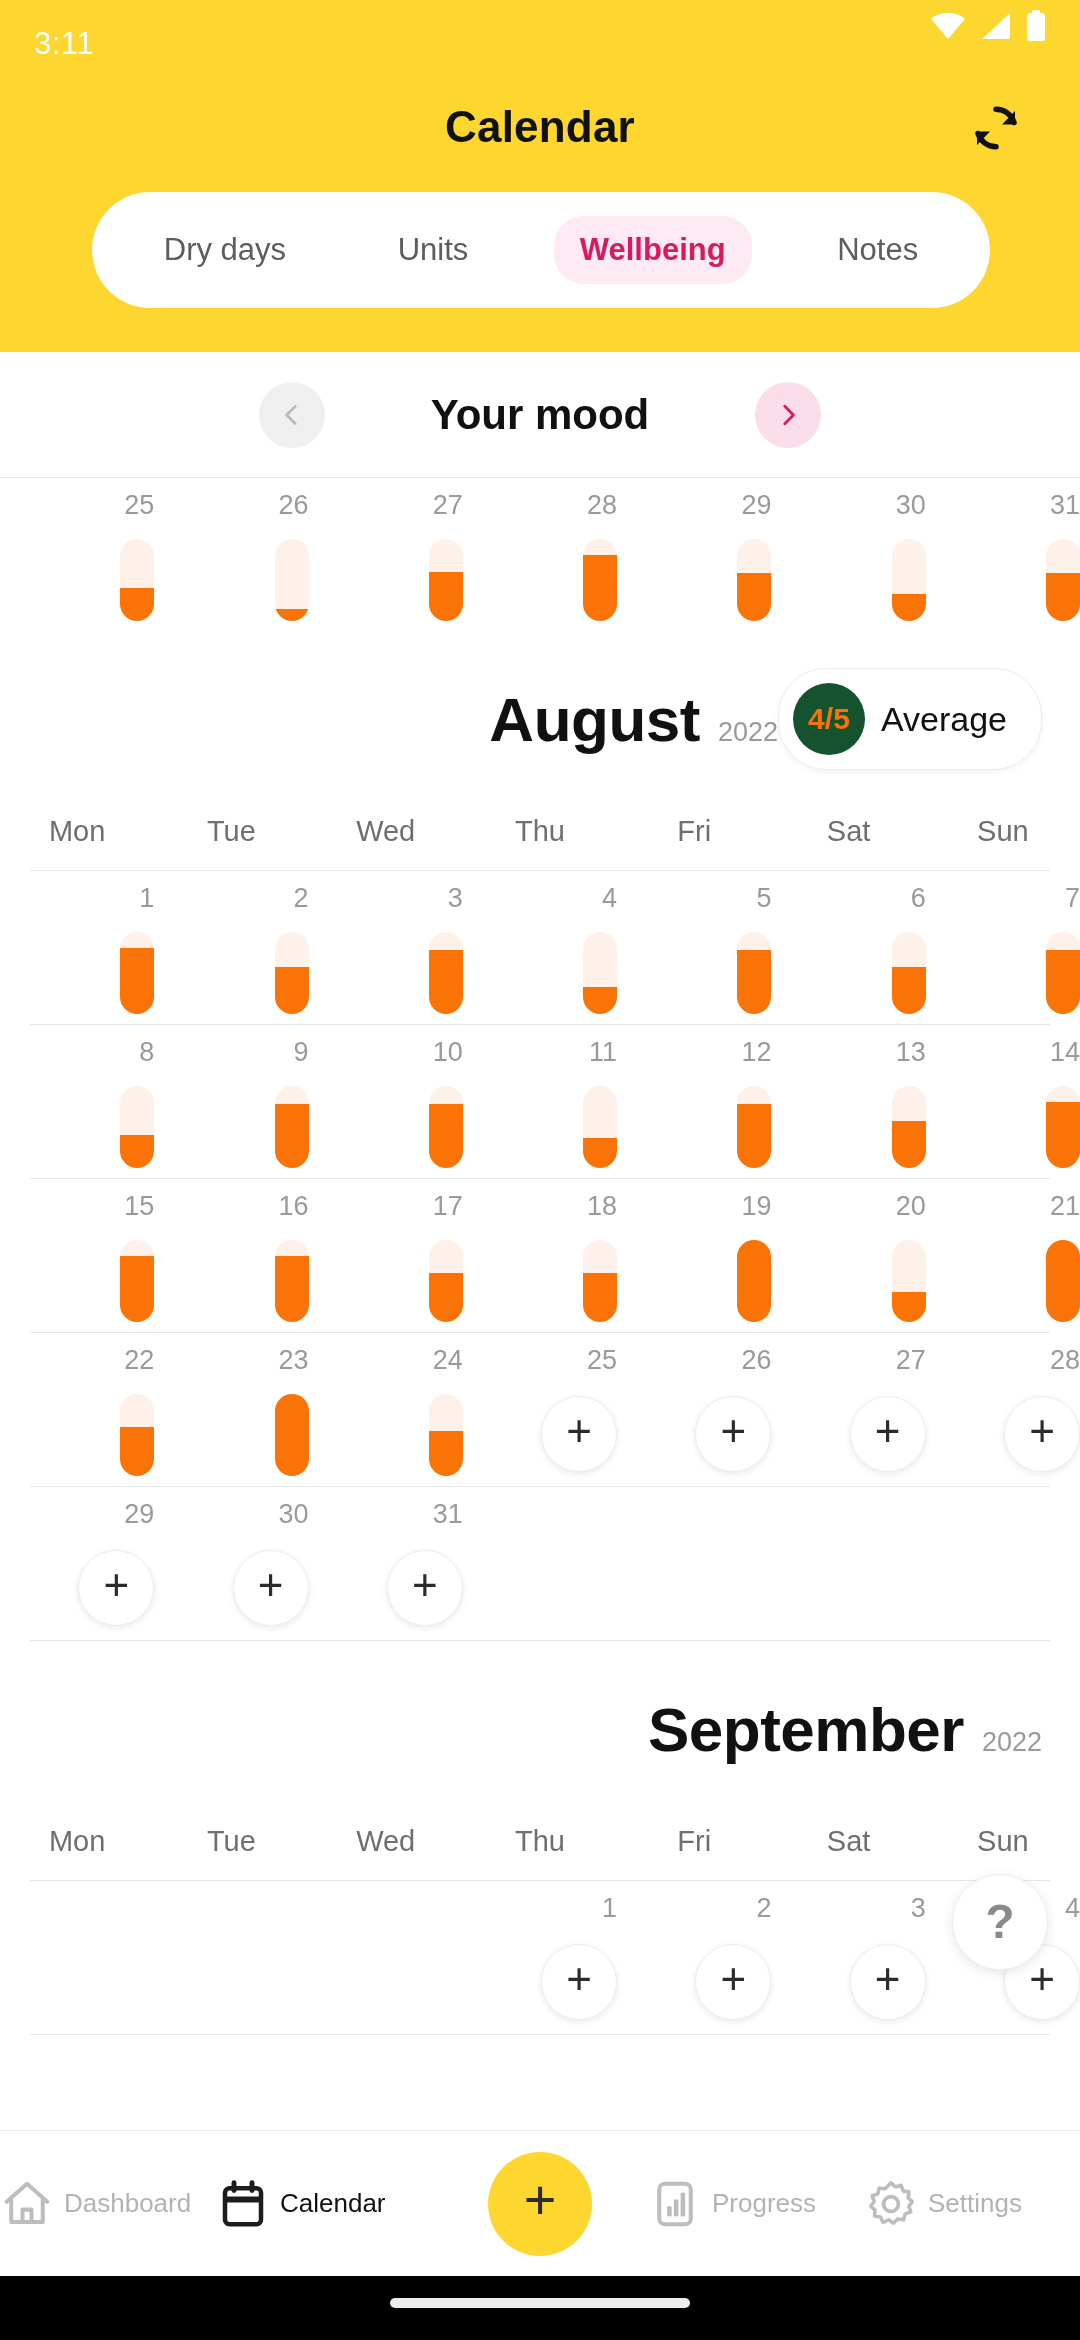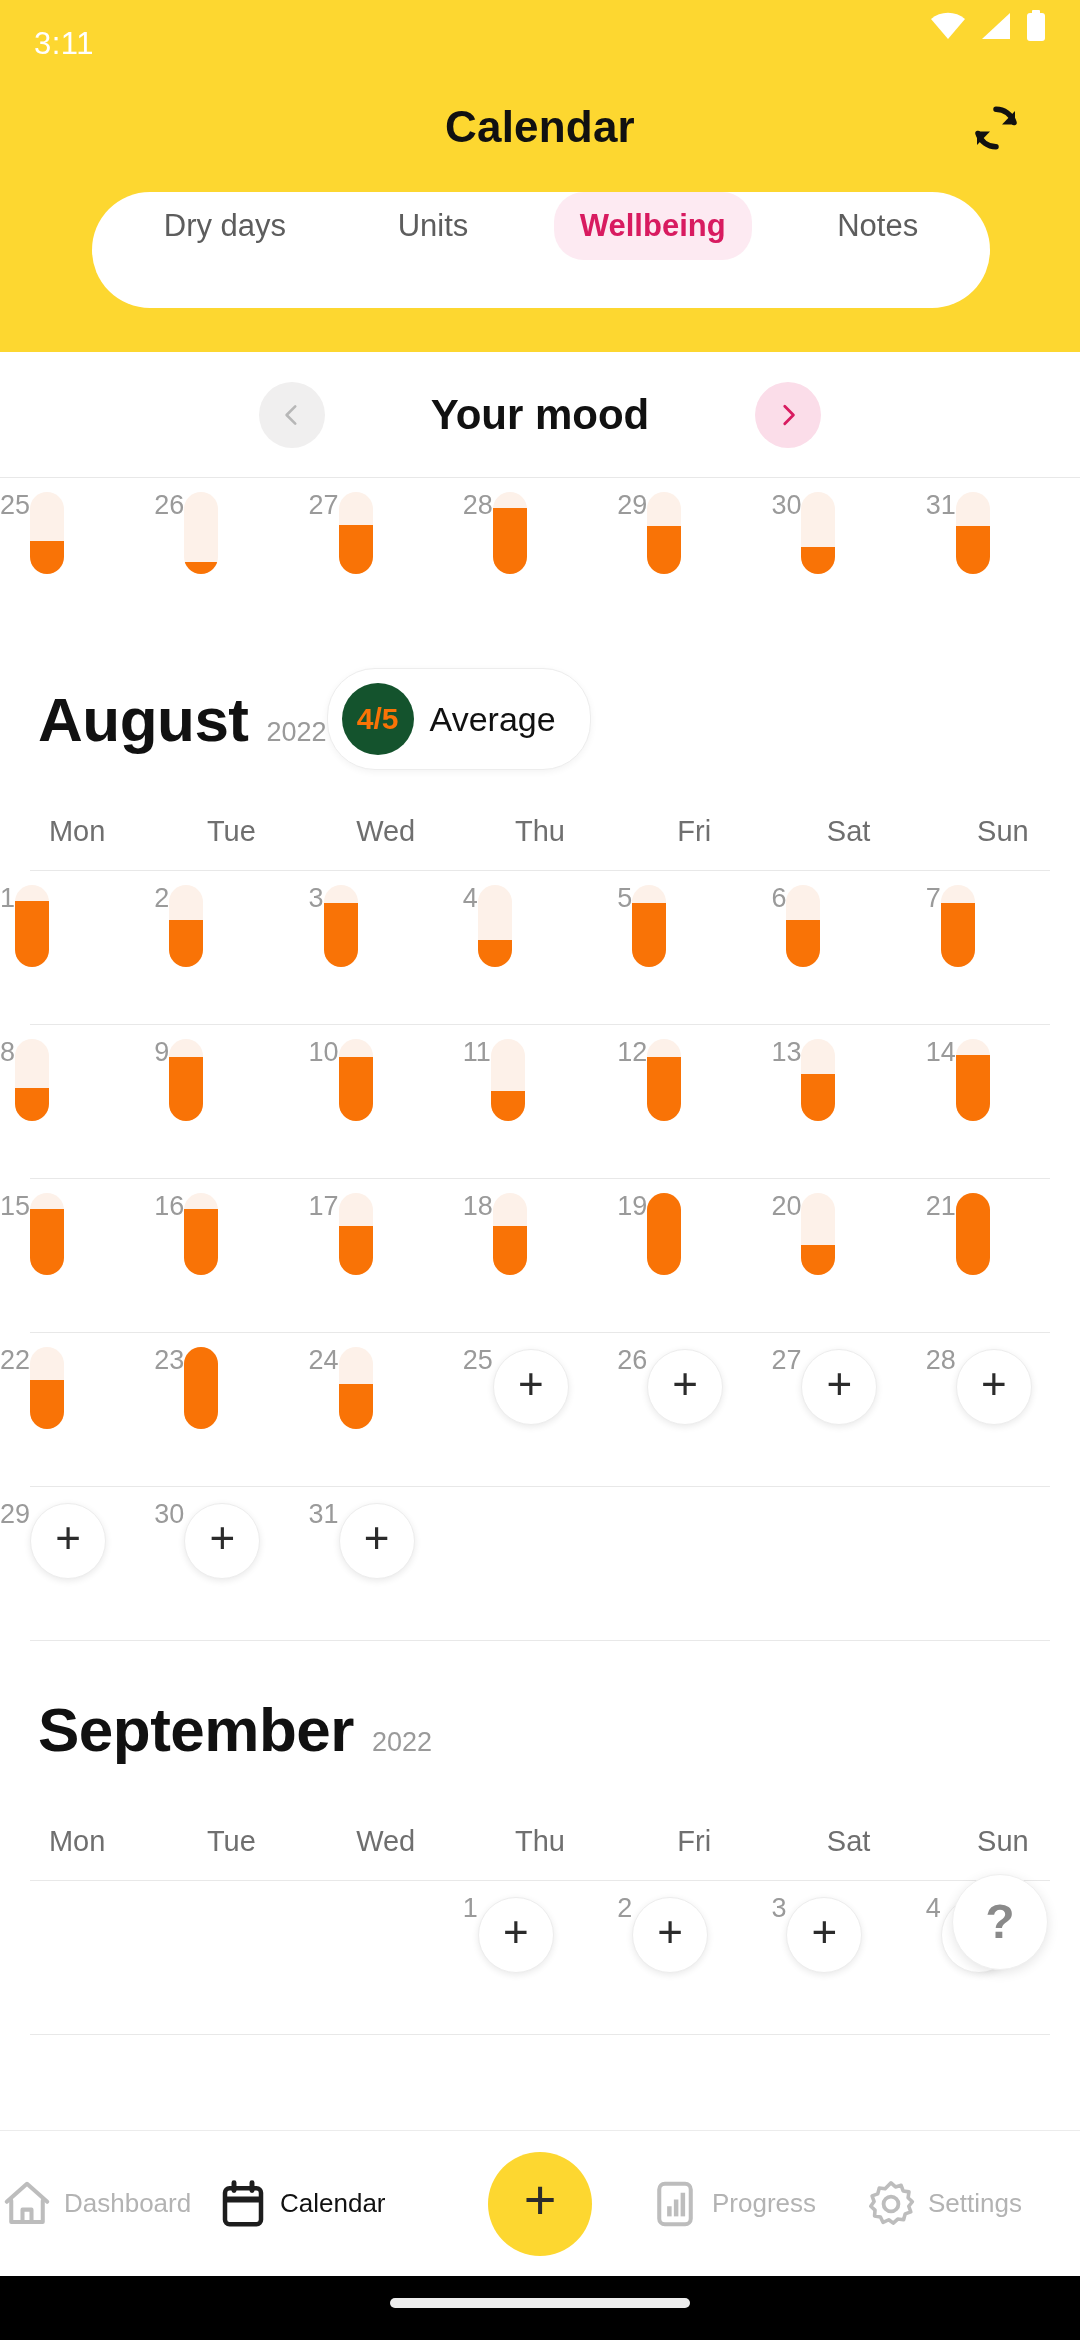--- a/index.html
+++ b/index.html
@@ -37,21 +37,21 @@
   }
   .sync-btn {
     position:absolute; right:48px; top:92px;
     width:72px; height:72px; display:flex; align-items:center; justify-content:center;
     cursor:pointer;
   }
 
   .tabbar {
     position:absolute; left:92px; top:192px; width:898px; height:116px;
     background:#ffffff; border-radius:58px;
-    display:flex; align-items:flex-start; justify-content:space-around;
+    display:flex; align-items:center; justify-content:space-around;
     padding:0 16px;
   }
   .tab {
     font-size:31px; color:#5d5d5d; font-weight:400;
     padding:16px 26px; border-radius:30px; white-space:nowrap; cursor:pointer;
   }
   .tab.active { color:#D81B60; font-weight:700; background:#FDEAF2; }
 
   
   .mood-nav {
@@ -77,21 +77,21 @@
     background:#ffffff; overflow:hidden;
   }
   .divider { height:1px; background:#E8E8E8; width:1080px; }
   .divider.inset { width:1020px; margin-left:30px; }
 
   .week {
     width:1080px; display:grid; grid-template-columns:repeat(7,1fr);
     position:relative;
   }
   .daycell {
-    height:153px; display:flex; flex-direction:row; align-items:flex-start;
+    height:153px; display:flex; flex-direction:column; align-items:flex-end;
     padding-top:14px;
   }
   .daynum { font-size:27px; color:#9A9A9A; line-height:1; margin-bottom:20px; }
   .pill {
     width:34px; height:82px; border-radius:17px;
     background:#FDF1E9; position:relative; overflow:hidden;
   }
   .pill .fill {
     position:absolute; left:0; bottom:0; width:100%; background:#F97306;
   }
@@ -100,21 +100,21 @@
     background:#ffffff; border:1px solid #EDEDED;
     box-shadow:0 2px 7px rgba(0,0,0,.09);
     display:flex; align-items:center; justify-content:center; cursor:pointer;
     margin-top:2px;
   }
   .addbtn span { font-size:44px; color:#2b2b2b; line-height:1; font-weight:400; margin-top:-6px; }
 
   
   .month-head {
     display:flex; align-items:center; padding:0 38px; height:176px;
-    justify-content:flex-start;
+    justify-content:flex-end;
   }
   .month-title-wrap { display:flex; align-items:baseline; gap:18px; }
   .month-name { font-size:62px; font-weight:700; color:#111; letter-spacing:-.5px; }
   .month-year { font-size:27px; color:#9A9A9A; font-weight:400; }
   .avg-badge {
     display:flex; align-items:center; gap:16px;
     border:1px solid #EDEDED; border-radius:48px;
     padding:14px 34px 14px 14px; background:#fff;
     box-shadow:0 2px 7px rgba(0,0,0,.05);
   }

